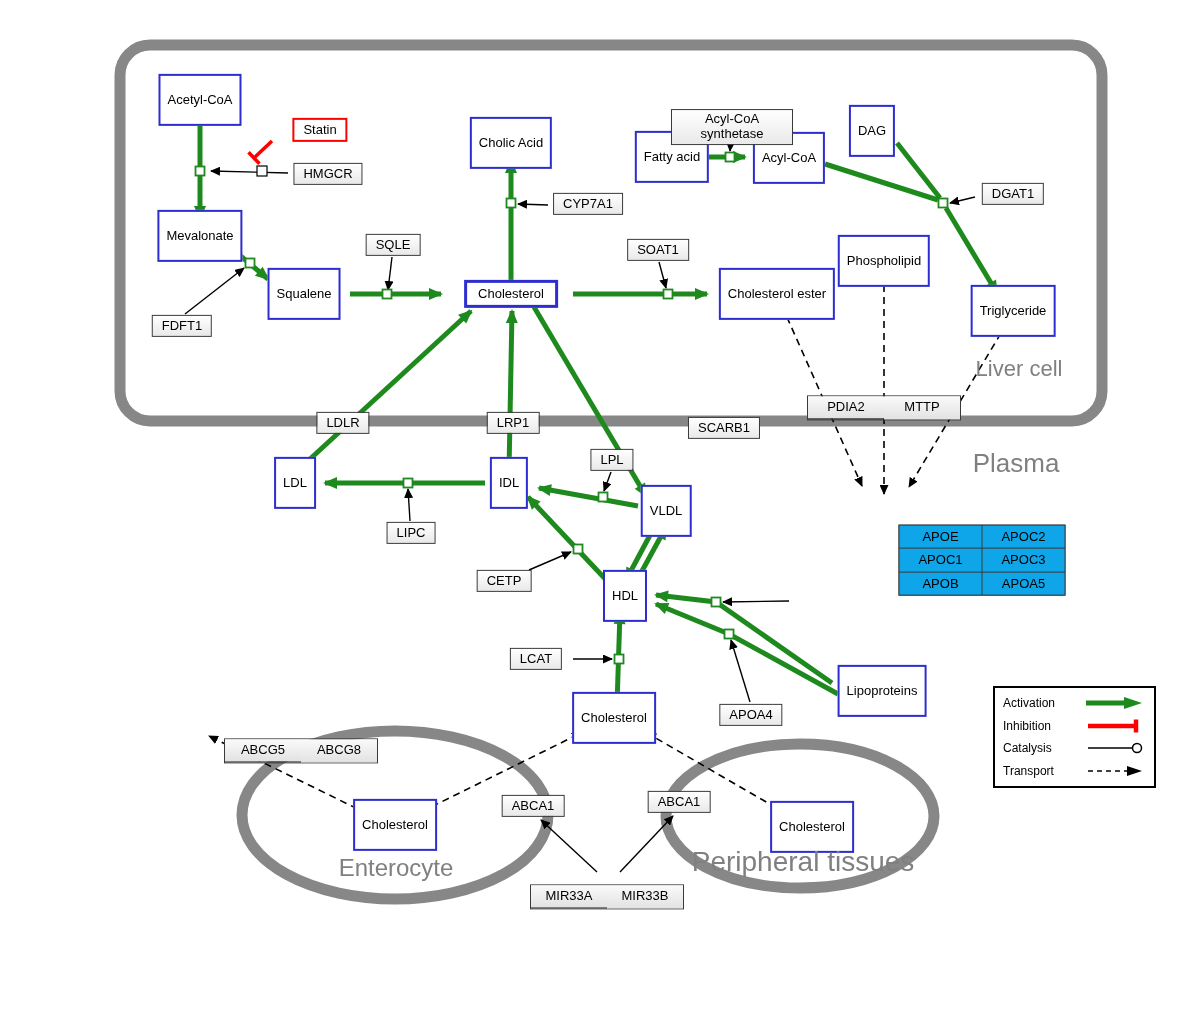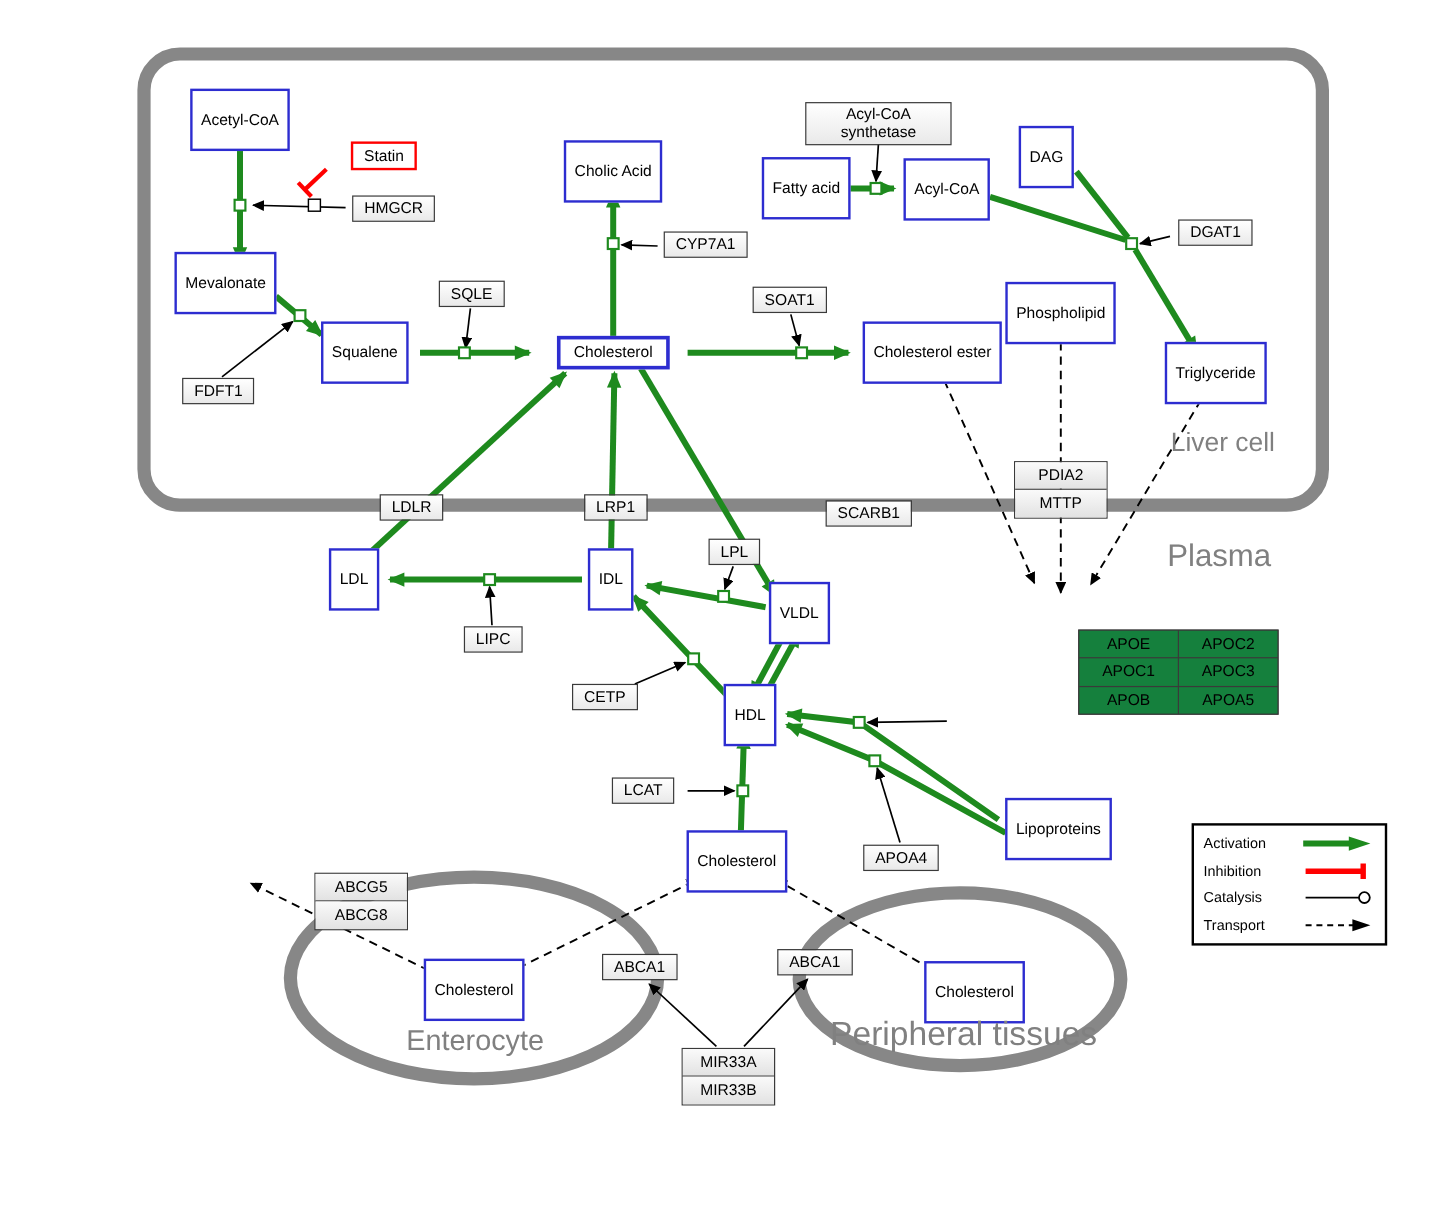--- a/index.html
+++ b/index.html
@@ -19,28 +19,28 @@
   .e-inh{stroke:var(--inhibition);stroke-width:3.5;fill:none;}
   .e-tr{stroke:#000;stroke-width:1.6;fill:none;stroke-dasharray:7 5;}
   .rnode{fill:#fff;stroke:var(--activation);stroke-width:1.8;}
   .wnode{fill:#fff;stroke:#000;stroke-width:1.2;}
   .node{position:absolute;transform:translate(-50%,-50%);font-size:13px;color:#000;
         text-align:center;white-space:nowrap;line-height:1.25;}
   .met{background:#fff;border:2px solid var(--metabolite_border);padding:16px 7px;}
   .met.big{border-width:3px;padding:3px 11px;}
   .gene{background:linear-gradient(#ffffff,#e9e9e9);border:1px solid #3a3a3a;padding:2px 9px;}
   .gene.red{border:2px solid var(--inhibition);background:#fff;margin-left:32px;}
-  .gene.wrap{white-space:normal;width:112px;padding:2px 4px;line-height:1.15;}
-  .stack{padding:0;display:flex;flex-direction:column;background:none;}
+  .gene.wrap{white-space:normal;width:112px;padding:2px 4px;line-height:1.15;margin-top:24px;}
+  .stack{padding:0;display:flex;flex-direction:row;background:none;}
   .stack .cell{padding:3px 10px;border-bottom:1px solid #3a3a3a;
                background:linear-gradient(#fafafa,#e2e2e2);min-width:56px;}
   .stack .cell:last-child{border-bottom:none;}
   .apotable{display:grid;grid-template-columns:82px 82px;background:#3a3a3a;gap:1px;
             border:1px solid #3a3a3a;padding:0;}
-  .apotable .cell{background:#15803d;padding:3px 0;text-align:center;}
+  .apotable .cell{background:#0ea5e9;padding:3px 0;text-align:center;}
   .comp-label{position:absolute;transform:translate(-50%,-50%);color:var(--compartment_label);
               font-weight:normal;white-space:nowrap;}
   .legend{position:absolute;left:993px;top:686px;width:163px;height:102px;border:2.5px solid #000;
           background:#fff;box-sizing:border-box;display:flex;flex-direction:column;
           justify-content:space-around;padding:4px 8px;}
   .lrow{display:flex;align-items:center;justify-content:space-between;}
   .llabel{font-size:12px;color:#000;}
 </style>
 </head>
 <body>
@@ -130,21 +130,21 @@
       <rect class="rnode" x="598.5" y="492.5" width="9" height="9"></rect>
       <rect class="rnode" x="403.5" y="478.5" width="9" height="9"></rect>
       <rect class="rnode" x="573.5" y="544.5" width="9" height="9"></rect>
       <rect class="rnode" x="614.5" y="654.5" width="9" height="9"></rect>
       <rect class="rnode" x="711.5" y="597.5" width="9" height="9"></rect>
       <rect class="rnode" x="724.5" y="629.5" width="9" height="9"></rect>
     </g>
   </svg>
 
   <div class="node met" style="left:200px;top:100px">Acetyl-CoA</div>
-  <div class="node met" style="left:188px;top:236px">Mevalonate</div>
+  <div class="node met" style="left:200px;top:236px">Mevalonate</div>
   <div class="node met" style="left:304px;top:294px">Squalene</div>
   <div class="node met" style="left:511px;top:143px">Cholic Acid</div>
   <div class="node met big" style="left:511px;top:294px">Cholesterol</div>
   <div class="node met" style="left:777px;top:294px">Cholesterol ester</div>
   <div class="node met" style="left:672px;top:157px">Fatty acid</div>
   <div class="node met" style="left:789px;top:158px">Acyl-CoA</div>
   <div class="node met" style="left:872px;top:131px">DAG</div>
   <div class="node met" style="left:884px;top:261px">Phospholipid</div>
   <div class="node met" style="left:1013px;top:311px">Triglyceride</div>
   <div class="node met" style="left:295px;top:483px">LDL</div>

